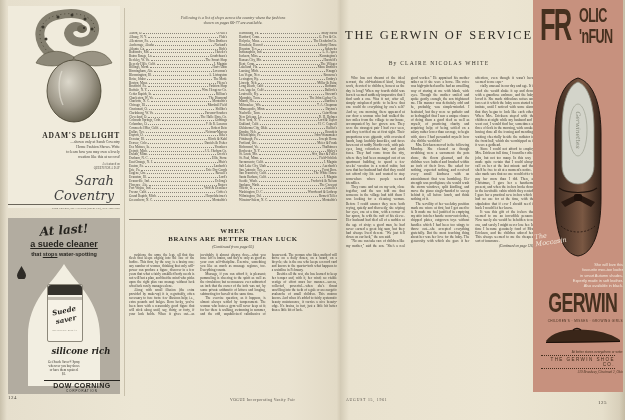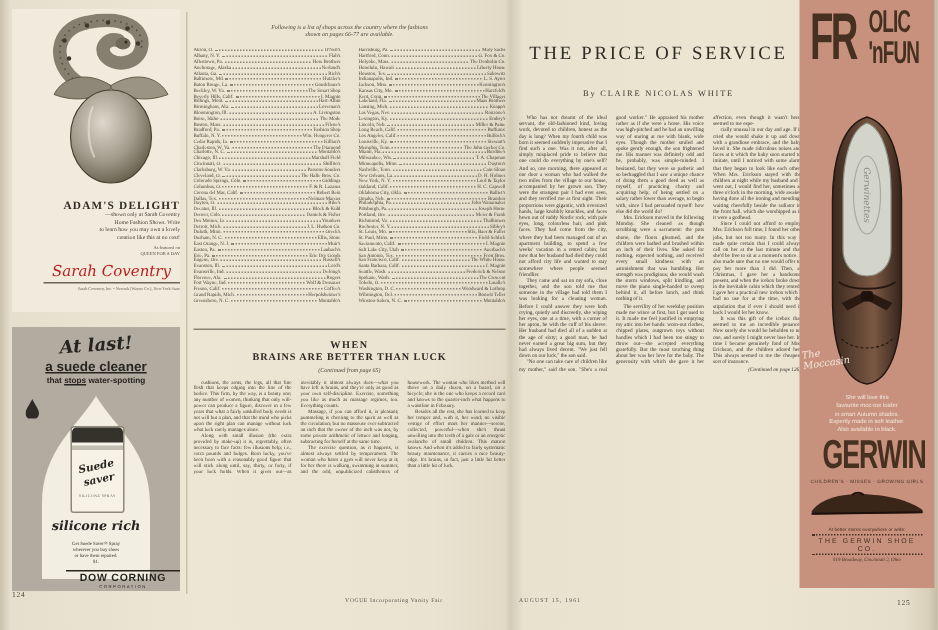--- a/index.html
+++ b/index.html
@@ -13,21 +13,21 @@
   .pagenum{position:absolute;font-size:5px;color:#4a463e;letter-spacing:.5px;}
   .footer{position:absolute;font-size:3.8px;color:#55504a;letter-spacing:.4px;}
 
   
   .ad-col-rule{position:absolute;left:124px;top:8px;width:1px;height:388px;background:#c8c0ab;}
   .ad-sarah{position:absolute;left:8px;top:6px;width:112px;height:202px;
     background:#f0ebdc;text-align:right;}
   .ad-sarah .headline{font-weight:bold;font-size:7.5px;letter-spacing:.8px;color:#2f2c26;margin-top:2px;}
   .tinyline{font-size:3.8px;line-height:1.3;color:#46423a;}
   .microline{font-size:3px;line-height:1.35;color:#56524a;}
-  .script-logo{font-style:italic;font-size:10px;color:#b91c1c;margin-top:3px;
+  .script-logo{font-style:italic;font-size:13px;color:#404040;margin-top:3px;
     font-family:"DejaVu Serif",serif;border-bottom:.5px solid #6a655a;display:inline-block;padding:0 6px 1px;}
   .ad-sarah .fineprint{font-size:2.8px;color:#6b6659;margin-top:2px;}
 
   .ad-suede{position:absolute;left:8px;top:218px;width:112px;height:176px;
     background:#b2aca0;text-align:center;overflow:hidden;}
   .suede-script{font-family:"DejaVu Serif",serif;font-style:italic;font-weight:bold;
     font-size:12px;color:#26241f;transform:rotate(-4deg);margin-top:5px;}
   .suede-h2{font-family:"Liberation Sans",sans-serif;font-weight:bold;font-size:9px;
     color:#26241f;text-decoration:underline;margin-top:2px;}
   .suede-h3{font-family:"Liberation Sans",sans-serif;font-weight:bold;font-size:5.5px;
@@ -36,21 +36,21 @@
   .suede-arch{position:absolute;left:0;top:44px;width:112px;height:124px;}
   .drop{position:absolute;left:9px;top:48px;}
   .can{position:absolute;left:39px;top:66px;width:34px;height:56px;background:#f6f2e6;
     border:.5px solid #8d887b;border-radius:2px;}
   .can-cap{height:10px;background:#35322c;border-radius:3px 3px 0 0;}
   .can-band{height:3px;background:#8d887b;opacity:.5;margin-top:2px;}
   .can-label{font-family:"DejaVu Serif",serif;font-style:italic;font-weight:bold;
     font-size:7px;color:#26241f;transform:rotate(-12deg);margin-top:6px;}
   .can-sub{font-size:2.6px;color:#6b6659;margin-top:5px;letter-spacing:.3px;}
   .suede-script2{position:absolute;left:0;width:112px;top:128px;
-    font-family:"DejaVu Serif",serif;font-style:italic;font-weight:bold;font-size:8.5px;color:#26241f;}
+    font-family:"DejaVu Serif",serif;font-style:italic;font-weight:bold;font-size:8.5px;color:#26241f;padding-left:17px;}
   .suede-note{position:absolute;left:21px;top:142px;width:70px;font-size:3.2px;line-height:1.3;color:#3a372f;}
   .suede-brand{position:absolute;left:0;width:112px;top:162px;
     font-family:"Liberation Sans",sans-serif;font-weight:bold;font-size:7px;color:#26241f;letter-spacing:.5px;
     border-top:1px solid #26241f;border-bottom:1px solid #26241f;margin:0 18px;width:76px;left:18px;padding:1px 0;}
   .suede-brand .corp{font-size:2.8px;font-weight:normal;letter-spacing:1px;display:block;}
 
   
   .store-section{position:absolute;left:129px;top:12px;width:208px;}
   .store-title{text-align:center;font-weight:bold;font-size:8.8px;letter-spacing:.5px;color:#2f2c26;}
   .store-sub{text-align:center;font-style:italic;font-size:4px;line-height:1.3;margin-top:3px;color:#4a463e;}
@@ -86,21 +86,21 @@
   .g-logo{display:flex;padding:5px 2px 0 7px;align-items:flex-start;}
   .g-fr{font-family:"Liberation Sans",sans-serif;font-weight:bold;font-size:44px;line-height:.92;
     letter-spacing:-3px;transform:scaleX(.58);transform-origin:left top;}
   .g-logo-right{margin-left:-14px;display:flex;flex-direction:column;}
   .g-olic,.g-nfun{font-family:"Liberation Sans",sans-serif;font-weight:bold;font-size:21px;line-height:.95;
     letter-spacing:-1px;transform:scaleX(.6);transform-origin:left top;}
   .g-nfun{margin-top:1px;}
   .g-shoe{position:absolute;left:8px;top:76px;}
   .g-moc{position:absolute;left:2px;top:232px;font-family:"DejaVu Serif",serif;font-style:italic;
     font-size:6.5px;color:#f3e9dc;transform:rotate(-8deg);white-space:pre-line;line-height:1.1;}
-  .g-bottom{position:absolute;left:0;top:262px;width:90px;text-align:center;}
+  .g-bottom{position:absolute;left:0;top:262px;width:90px;text-align:right;}
   .g-caption{font-family:"Liberation Sans",sans-serif;font-size:3.9px;line-height:1.35;color:#f3e9dc;}
   .g-brand1{font-family:"Liberation Sans",sans-serif;font-weight:bold;font-size:27px;line-height:.95;
     letter-spacing:-1px;transform:scaleX(.66);transform-origin:center top;margin-top:3px;}
   .g-ettes-row{display:flex;align-items:flex-end;justify-content:center;margin-top:-1px;}
   .g-photo{width:24px;height:20px;margin:0 1px 2px 4px;
     background:radial-gradient(ellipse at 50% 42%,#d8d2c4 0 26%,#a39c8d 48%,#554e42 78%,#2f2a22 100%);}
   .g-brand2{font-family:"Liberation Sans",sans-serif;font-weight:bold;font-size:24px;line-height:.9;
     letter-spacing:-1px;transform:scaleX(.68);transform-origin:left bottom;}
   .g-cats{font-family:"Liberation Sans",sans-serif;font-size:3.1px;letter-spacing:.4px;margin-top:2px;}
   .g-sideshoe{margin-top:2px;}
@@ -657,21 +657,21 @@
           <p>The exercise question, as it happens, is almost always settled by temperament. The woman who hates a gym will never keep at it; for her there is walking, swimming in summer, and the odd, unpublicized calisthenics of housework. The woman who likes method will thrive on a daily dozen, on a board, on a bicycle; she is the one who keeps a record card and knows to the quarter-inch what happens to a waistline in February.</p>
           <p>Besides all the rest, she has learned to keep her temper and, with it, her wind; no visible vestige of effort mars her manner—serene, collected, powerful—when she's thrust unwilling into the teeth of a gale or an energetic avalanche of small children. This matron knows. And when it's added to fairly systematic beauty maintenance, it carries a nice beauty-edge. It's brains, in fact, just a little bit better than a little bit of luck.</p>
         </div>
     </section>
 
     <div class="pagenum" style="left:8px;top:395px;">124</div>
     <div class="footer" style="left:230px;top:398px;">VOGUE Incorporating Vanity Fair</div>
   </div>
 
   <div class="page page-right">
-    <div class="rp-title">THE PRICE OF SERVICE</div>
+    <div class="rp-title">THE GERWIN OF SERVICE</div>
     <div class="rp-byline">By CLAIRE NICOLAS WHITE</div>
     <div class="rp-cols">
       <div>
           <p>Who has not dreamt of the ideal servant, the old-fashioned kind, loving work, devoted to children, honest as the day is long? When my fourth child was born it seemed suddenly imperative that I find such a one. Was it not, after all, simply misplaced pride to believe that one could do everything by one's self? And so, one morning, there appeared at our door a woman who had walked the two miles from the village to our house, accompanied by her grown son. They were the strangest pair I had ever seen, and they terrified me at first sight. Their proportions were gigantic, with oversized hands, large knobbly knuckles, and faces hewn out of ruddy Nordic rock, with pale eyes, long, colourless hair, and pink faces. They had come from the city, where they had been managed out of an apartment building, to spend a few weeks' vacation in a rented cabin; but now that her husband had died they could not afford city life and wanted to stay somewhere where people seemed friendlier.</p>
           <p>They came and sat on my sofa, close together, and the son told me that someone in the village had told them I was looking for a cleaning woman. Before I could answer they were both crying, quietly and discreetly, she wiping her eyes, one at a time, with a corner of her apron, he with the cuff of his sleeve. Her husband had died all of a sudden at the age of sixty; a good man, he had never earned a great big sum, but they had always lived decent. "We just fell down on our luck," the son said.</p>
           <p>"No one can take care of children like my mother," said the son. "She's a real good worker." He appraised his mother rather as if she were a horse. His voice was high-pitched and he had an unwilling way of staring at me with blank, wide eyes. Though the mother smiled and spoke gently enough, the son frightened me. His manner was definitely odd and he, probably, was simple-minded. I hesitated, but they were so pathetic and so bedraggled that I saw a unique chance of doing them a good deed as well as myself, of practicing charity and acquiring help; of being settled on a salary rather lower than average, to begin with, since I had persuaded myself: how else did the world do?</p>
           <p>Mrs. Erickson moved in the following Monday. She cleaned as though scrubbing were a sacrament: the pots shone, the floors gleamed, and the children were bathed and brushed within an inch of their lives. She asked for nothing, expected nothing, and received every small kindness with an astonishment that was humbling. Her strength was prodigious; she would wash the storm windows, split kindling, and move the piano single-handed to sweep behind it, all before lunch, and think nothing of it.</p>
           <p>The servility of her weekday position made me wince at first, but I got used to it. It made me feel justified in emptying my attic into her hands: worn-out clothes, chipped plates, outgrown toys without handles which I had been too stingy to throw out—she accepted everything gratefully. But the most touching thing about her was her love for the baby. The generosity with which she gave it her affection, even though it wasn't hers, seemed to me espe-</p>
           <p>cially unusual in our day and age. If it cried she would shake it up and down with a grandiose embrace, and the baby loved it. She made ridiculous noises and faces at it which the baby soon started to imitate, until I noticed with some alarm that they began to look like each other. When Mrs. Erickson stayed with the children at night while my husband and I went out, I would find her, sometimes at three o'clock in the morning, wide awake, having done all the ironing and mending, waiting cheerfully beside the radiator in the front hall, which she worshipped as if it were a godhead.</p>
           <p>Since I could not afford to employ Mrs. Erickson full time, I found her other jobs, but not too many. In this way I made quite certain that I could always call on her at the last minute and that she'd be free to sit at a moment's notice. I also made sure that no one would offer to pay her more than I did. Then, at Christmas, I gave her a handsome present, and when the icebox broke down in the inevitable cabin which they rented, I gave her a practical new icebox which I had no use for at the time, with the stipulation that if ever I should need it back I would let her know.</p>

